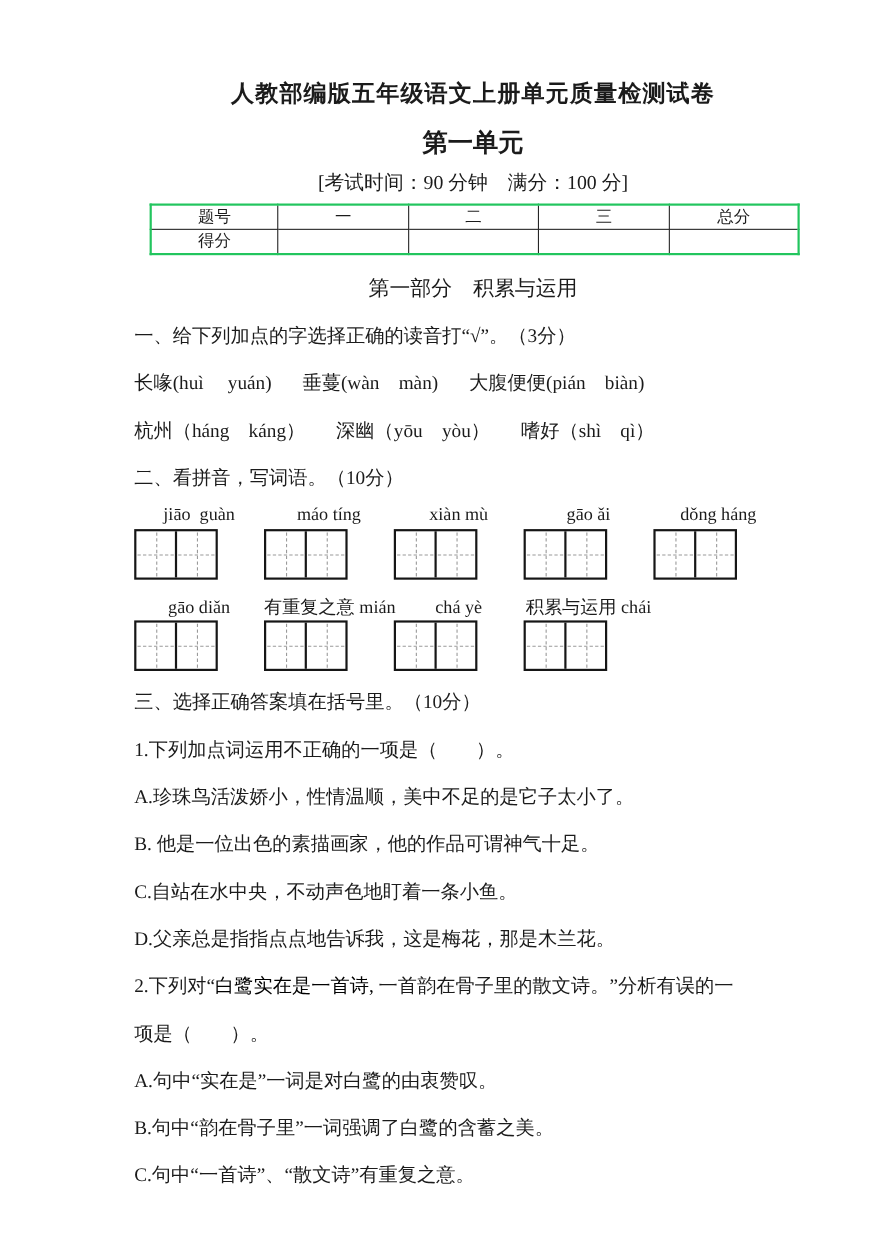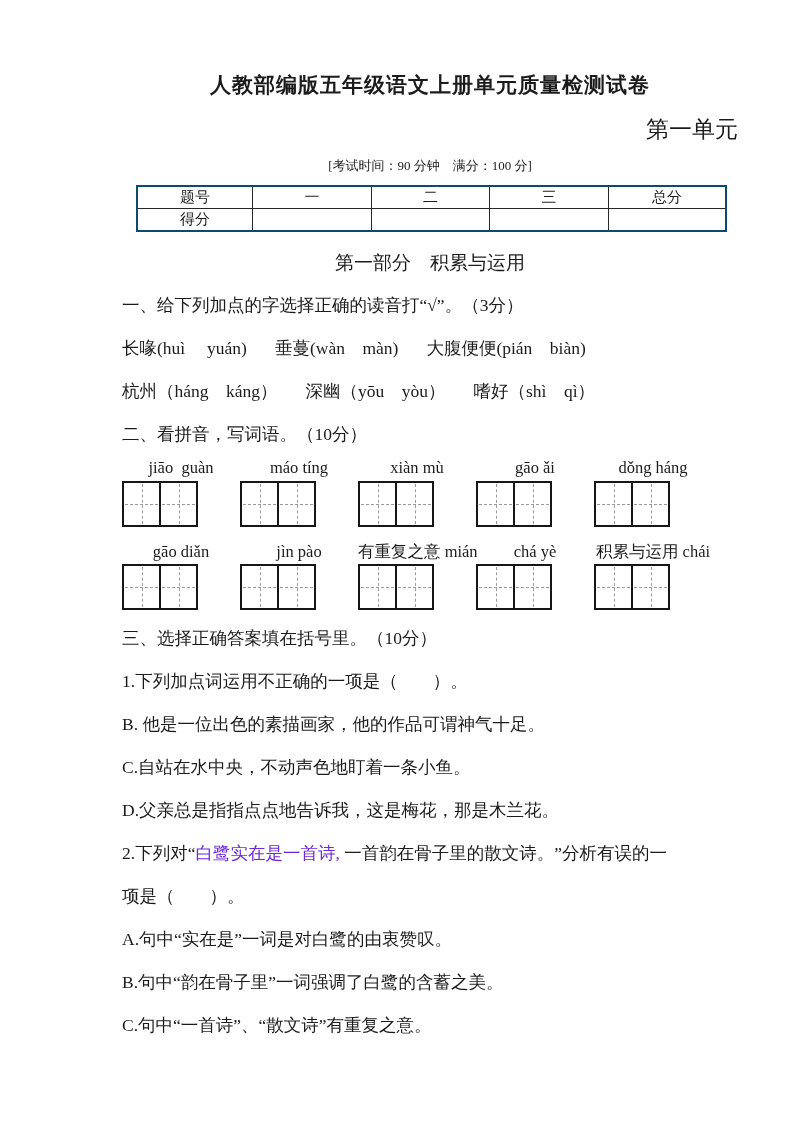--- a/index.html
+++ b/index.html
@@ -4,36 +4,36 @@
 <style>
   html,body { margin:0; padding:0; background:#ffffff; }
   body {
     width:794px; height:1123px; overflow:hidden;
     font-family:"Liberation Serif","DejaVu Serif",serif;
     color:#1b1b1b;
   }
   .page { box-sizing:border-box; width:794px; height:1123px; padding:70px 88px 12px 90px;margin-left:32px; }
 
   .title { font-size:21px; font-weight:bold; text-align:center; line-height:30px; letter-spacing:1px; }
-  .unit  { font-size:23px; font-weight:normal; text-align:right; line-height:30px; margin-top:15px; }
-  .exam-info { font-size:13px; text-align:center; line-height:24px; margin-top:9px; }
+  .unit  { font-size:23px; font-weight:bold; text-align:center; line-height:30px; margin-top:15px; }
+  .exam-info { font-size:18px; text-align:center; line-height:24px; margin-top:9px; }
 
-  .score-table { border-collapse:collapse; margin:7px 0 0 14px; border:2px solid #0c4a6e; }
+  .score-table { border-collapse:collapse; margin:7px 0 0 14px; border:2px solid #22c55e; }
   .score-table td {
     border:1.6px solid #262626; height:21px; padding:0;
     text-align:center; vertical-align:middle; font-size:15px;
   }
   .c1 { width:114px; } .c2 { width:118px; } .c3 { width:117px; } .c4 { width:118px; } .c5 { width:116px; }
 
   .part-heading { font-size:19px; font-weight:normal; text-align:center; line-height:28px; margin-top:17px; }
 
   .bline { font-size:17.5px; line-height:43px; white-space:nowrap; }
   .first-bline { margin-top:7px; }
   .phon .phon-item { margin-right:28px; }
-  .muted { color:#6d28d9; }
+  .muted { color:#000000; }
 
   .py-row { display:flex; align-items:flex-start;text-align:center; }
   .py-row2 { margin-top:13px; }
   .py-col { width:118px; flex:0 0 118px; }
   .py-label { font-size:16.5px; line-height:24px; white-space:pre; }
   .tzgrid { box-sizing:border-box; width:76px; height:46px; border:2px solid #161616; display:flex; margin-top:0.5px; background:#fff; }
   .tzcell { flex:1; position:relative; }
   .tzcell + .tzcell { border-left:2px solid #161616; }
   .tzcell::before { content:""; position:absolute; left:50%; top:1px; bottom:1px; width:0; border-left:1px dashed #9a9a9a; }
   .tzcell::after  { content:""; position:absolute; top:50%; left:1px; right:1px; height:0; border-top:1px dashed #9a9a9a; }
@@ -119,27 +119,20 @@
 
   <div class="py-row py-row2">
     <div class="py-col">
       <div class="py-label">gāo diǎn</div>
       <div class="tzgrid">
           <div class="tzcell"></div>
           <div class="tzcell"></div>
         </div>
     </div>
     <div class="py-col">
-      <div class="py-label">jìn pào</div>
-      <div class="tzgrid">
-          <div class="tzcell"></div>
-          <div class="tzcell"></div>
-        </div>
-    </div>
-    <div class="py-col">
       <div class="py-label">有重复之意 mián</div>
       <div class="tzgrid">
           <div class="tzcell"></div>
           <div class="tzcell"></div>
         </div>
     </div>
     <div class="py-col">
       <div class="py-label">chá yè</div>
       <div class="tzgrid">
           <div class="tzcell"></div>
@@ -151,20 +144,21 @@
       <div class="tzgrid">
           <div class="tzcell"></div>
           <div class="tzcell"></div>
         </div>
     </div>
   </div>
 
   <div class="bline first-bline">三、选择正确答案填在括号里。（10分）</div>
 
   <div class="bline">1.下列加点词运用不正确的一项是（　　）。</div>
+  <div class="bline">A.珍珠鸟活泼娇小，性情温顺，美中不足的是它子太小了。</div>
   <div class="bline">B. 他是一位出色的素描画家，他的作品可谓神气十足。</div>
   <div class="bline">C.自站在水中央，不动声色地盯着一条小鱼。</div>
   <div class="bline">D.父亲总是指指点点地告诉我，这是梅花，那是木兰花。</div>
 
   <div class="bline">
     <span>2.下列对“</span><span class="muted">白鹭实在是一首诗,</span><span> 一首韵在骨子里的散文诗。”分析有误的一</span>
   </div>
   <div class="bline">项是（　　）。</div>
   <div class="bline">A.句中“实在是”一词是对白鹭的由衷赞叹。</div>
   <div class="bline">B.句中“韵在骨子里”一词强调了白鹭的含蓄之美。</div>

